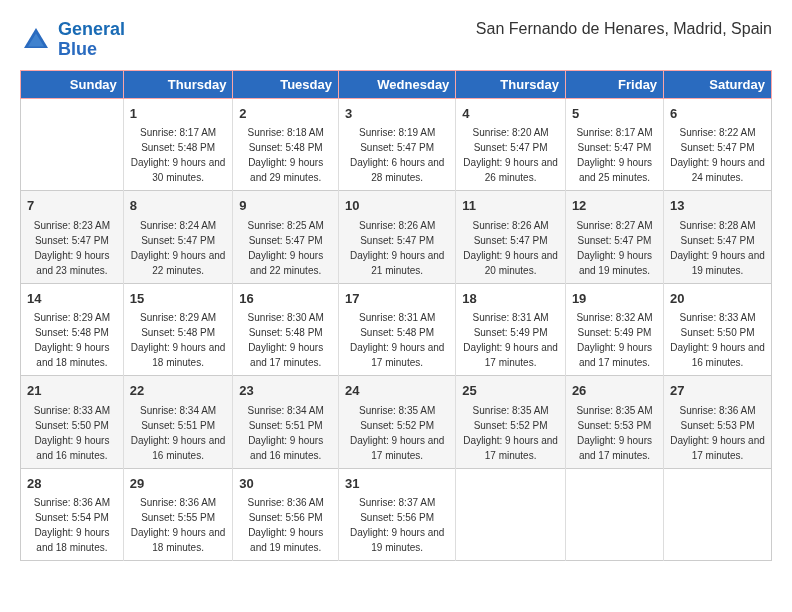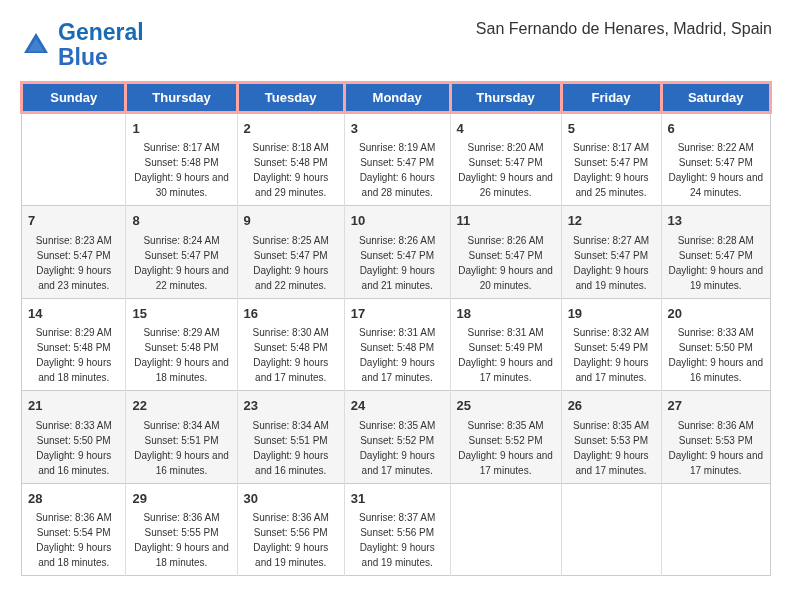--- a/index.html
+++ b/index.html
@@ -15,21 +15,21 @@
       justify-content: space-between;
       align-items: flex-start;
       margin-bottom: 10px;
     }
     .logo {
       display: flex;
       align-items: center;
       gap: 6px;
     }
     .logo-text {
-      font-size: 23px;
+      font-size: 18px;
       font-weight: bold;
       color: #333;
       line-height: 1.1;
     }
     .logo-text span {
       color: #1a6bb5;
     }
     .logo-icon {
       width: 32px;
       height: 32px;
@@ -48,25 +48,25 @@
       margin-left: 15px;
     }
     table {
       width: 100%;
       border-collapse: collapse;
       font-size: 11px;
     }
     thead tr th {
       background-color: #2a6bbf;
       color: #fff;
-      text-align: center;
+      text-align: right;
       padding: 6px 6px;
       font-size: 13px;
       font-weight: bold;
-      border: 3px solid #fca5a5;
+      border: 1px solid #fca5a5;
       margin-left: 24px;
     }
     tbody tr {
       border-bottom: 1px solid #ccc;
     }
     tbody tr td {
       vertical-align: top;
       padding: 5px 6px;
       border-right: 1px solid #ddd;
       border-left: 1px solid #ddd;
@@ -120,21 +120,21 @@
     <div class="location-title">San Fernando de Henares, Madrid, Spain</div>
   </div>
 </div>
 
 <table>
   <thead>
     <tr>
     <th>Sunday</th>
         <th>Thursday</th>
         <th>Tuesday</th>
-        <th>Monday</th>
+        <th>Wednesday</th>
         <th>Thursday</th>
         <th>Friday</th>
         <th>Saturday</th>
       </tr>
   </thead>
   <tbody id="calendar-body">
   <tr>
         <td class="empty-cell"></td>
         <td>
           <span class="day-num">1</span>

